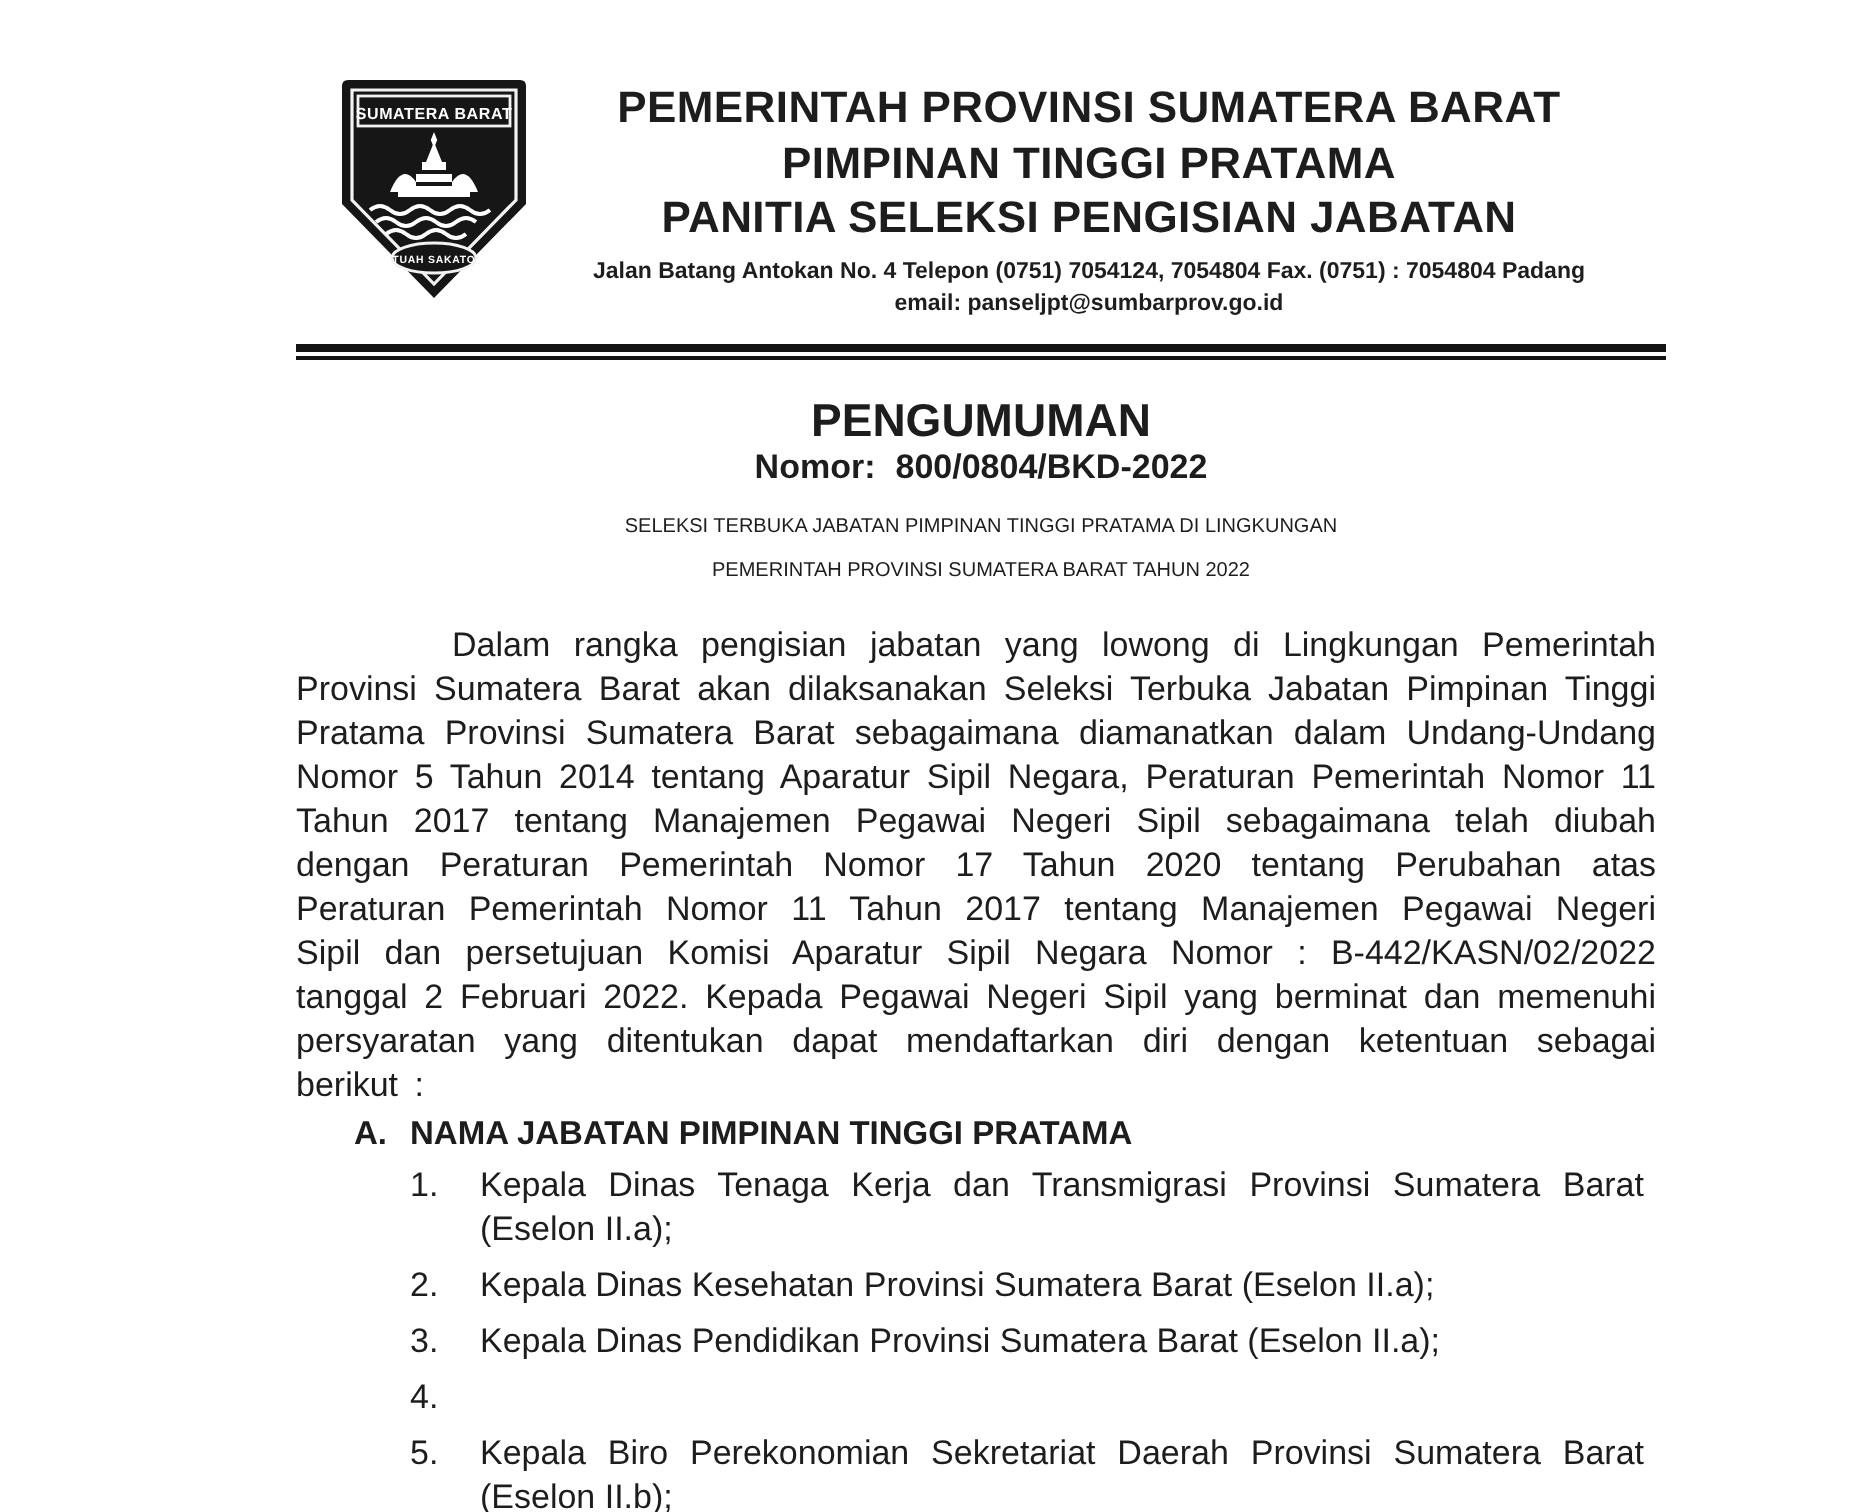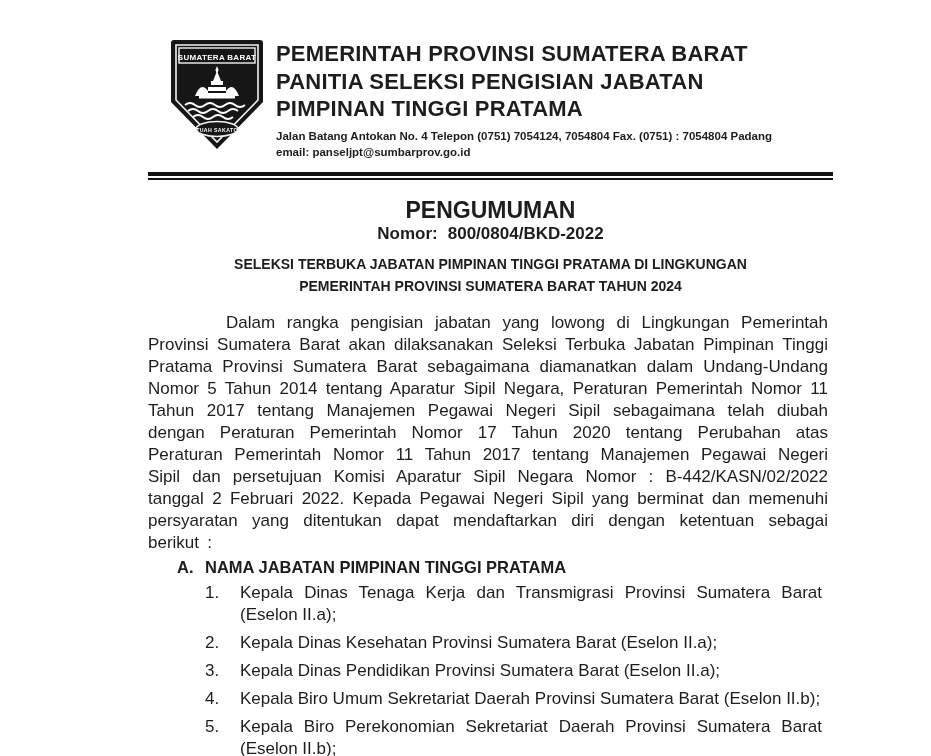--- a/index.html
+++ b/index.html
@@ -9,35 +9,35 @@
     font-family:"Liberation Sans", sans-serif;
     color:#1d1d1d;
     position:relative;
     overflow:hidden;
   }
   .doc { position:absolute; left:148px; top:36px; width:685px; }
 
   
   .letterhead { position:relative; height:128px; }
   .logo { position:absolute; left:20px; top:2px; width:98px; height:114px; }
-  .lh-text { margin-left:128px; width:537px; padding-top:4px; }
+  .lh-text { margin-left:128px; width:537px; text-align:center; padding-top:4px; }
   .org { font-weight:bold; font-size:22px; line-height:27.5px; letter-spacing:0.2px; white-space:nowrap; }
   .addr { font-weight:bold; font-size:11.5px; line-height:16px; margin-top:5px; white-space:nowrap; }
   .addr-email { font-weight:bold; font-size:11.5px; line-height:16px; }
   .email { color:inherit; cursor:pointer; }
 
   
   .rule { margin-top:8px; height:2px; border-top:4.5px solid #141414; border-bottom:2px solid #141414; }
 
   
   .doc-head { margin-top:19px; text-align:center; }
   .pengumuman { font-weight:bold; font-size:23px; line-height:23px; }
   .nomor { font-weight:bold; font-size:17px; line-height:23px; }
   .nomor .num { margin-left:10px; }
-  .subject { margin-top:8px; font-weight:bold; font-size:14px; line-height:22px; }
+  .subject { margin-top:8px; font-weight:normal; font-size:10px; line-height:22px; }
 
   
   .opening {
     margin:15px 0 0 0; width:680px;
     font-size:17px; line-height:22px;
     text-align:justify; text-indent:78px;
     word-spacing:3.5px;
   }
   .sec-head { margin-top:2px; display:flex; padding-left:29px; font-weight:bold; font-size:16.5px; line-height:22px; }
   .sec-label { width:28px; flex:none; }
@@ -67,40 +67,40 @@
       <rect x="31" y="55" width="36" height="5.5" fill="#ffffff"></rect>
       <path d="M17,67 q5,-4 10,0 t10,0 t10,0 t10,0 t10,0 t10,0" stroke="#ffffff" stroke-width="2" fill="none"></path>
       <path d="M20,73 q5,-4 10,0 t10,0 t10,0 t10,0 t10,0" stroke="#ffffff" stroke-width="2" fill="none"></path>
       <path d="M25,79 q5,-4 10,0 t10,0 t10,0 t10,0" stroke="#ffffff" stroke-width="2" fill="none"></path>
       <ellipse cx="49" cy="91" rx="21" ry="7.5" fill="#161616" stroke="#f2f2f2" stroke-width="1.5"></ellipse>
       <text x="49" y="93.5" font-size="5.2" font-weight="bold" fill="#ffffff" text-anchor="middle" letter-spacing="0.4" font-family="Liberation Sans, sans-serif">TUAH SAKATO</text>
     </svg>
 
     <div class="lh-text">
       <div class="org">PEMERINTAH PROVINSI SUMATERA BARAT</div>
+      <div class="org">PIMPINAN TINGGI PRATAMA</div>
       <div class="org">PANITIA SELEKSI PENGISIAN JABATAN</div>
-      <div class="org">PIMPINAN TINGGI PRATAMA</div>
       <div class="addr">Jalan Batang Antokan No. 4 Telepon (0751) 7054124, 7054804 Fax. (0751) : 7054804 Padang</div>
       <div class="addr-email">
         <span>email:</span>
         <a class="email">panseljpt@sumbarprov.go.id</a>
       </div>
     </div>
   </div>
 
   <div class="rule"></div>
 
   <div class="doc-head">
     <div class="pengumuman">PENGUMUMAN</div>
     <div class="nomor">
       <span>Nomor:</span><span class="num">800/0804/BKD-2022</span>
     </div>
     <div class="subject">
       <div>SELEKSI TERBUKA JABATAN PIMPINAN TINGGI PRATAMA DI LINGKUNGAN</div>
-      <div>PEMERINTAH PROVINSI SUMATERA BARAT TAHUN 2024</div>
+      <div>PEMERINTAH PROVINSI SUMATERA BARAT TAHUN 2022</div>
     </div>
   </div>
 
   <p class="opening">Dalam rangka pengisian jabatan yang lowong di Lingkungan Pemerintah Provinsi Sumatera Barat akan dilaksanakan Seleksi Terbuka Jabatan Pimpinan Tinggi Pratama Provinsi Sumatera Barat sebagaimana diamanatkan dalam Undang-Undang Nomor 5 Tahun 2014 tentang Aparatur Sipil Negara, Peraturan Pemerintah Nomor 11 Tahun 2017 tentang Manajemen Pegawai Negeri Sipil sebagaimana telah diubah dengan Peraturan Pemerintah Nomor 17 Tahun 2020 tentang Perubahan atas Peraturan Pemerintah Nomor 11 Tahun 2017 tentang Manajemen Pegawai Negeri Sipil dan persetujuan Komisi Aparatur Sipil Negara Nomor : B-442/KASN/02/2022 tanggal 2 Februari 2022. Kepada Pegawai Negeri Sipil yang berminat dan memenuhi persyaratan yang ditentukan dapat mendaftarkan diri dengan ketentuan sebagai berikut :</p>
 
   <div class="sec-head">
     <span class="sec-label">A.</span>
     <span class="sec-title">NAMA JABATAN PIMPINAN TINGGI PRATAMA</span>
   </div>
 
@@ -112,21 +112,20 @@
     <li class="pos">
       <span class="n">2.</span>
       <span class="t">Kepala Dinas Kesehatan Provinsi Sumatera Barat (Eselon II.a);</span>
     </li>
     <li class="pos">
       <span class="n">3.</span>
       <span class="t">Kepala Dinas Pendidikan Provinsi Sumatera Barat (Eselon II.a);</span>
     </li>
     <li class="pos">
       <span class="n">4.</span>
-      <span class="t">Kepala Biro Umum Sekretariat Daerah Provinsi Sumatera Barat (Eselon II.b);</span>
     </li>
     <li class="pos">
       <span class="n">5.</span>
       <span class="t">Kepala Biro Perekonomian Sekretariat Daerah Provinsi Sumatera Barat (Eselon II.b);</span>
     </li>
   </ol>
 
 </div>
 
 </body></html>

